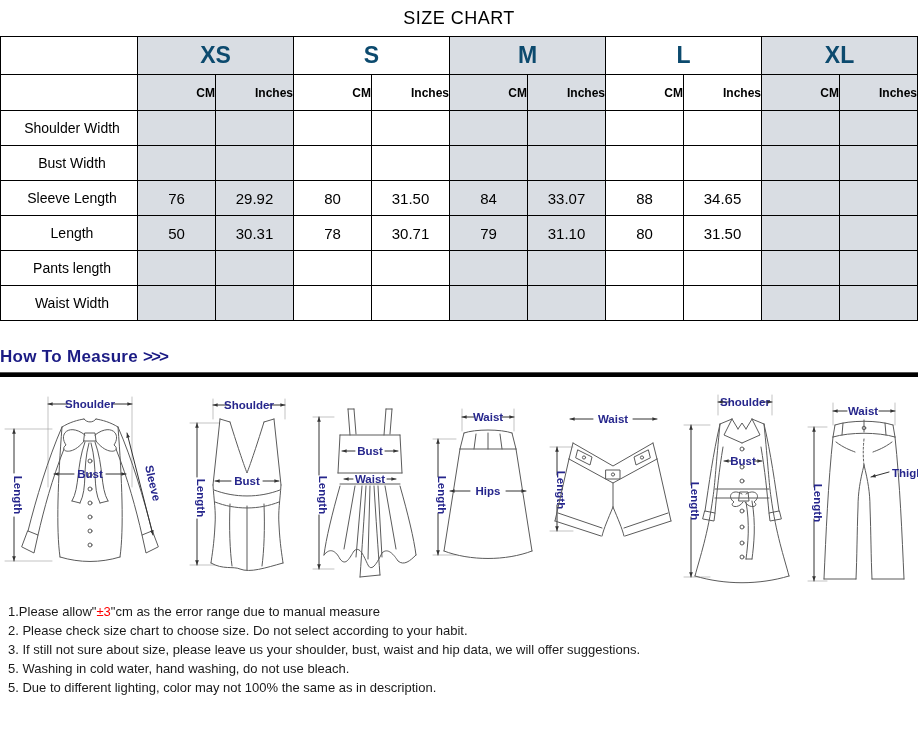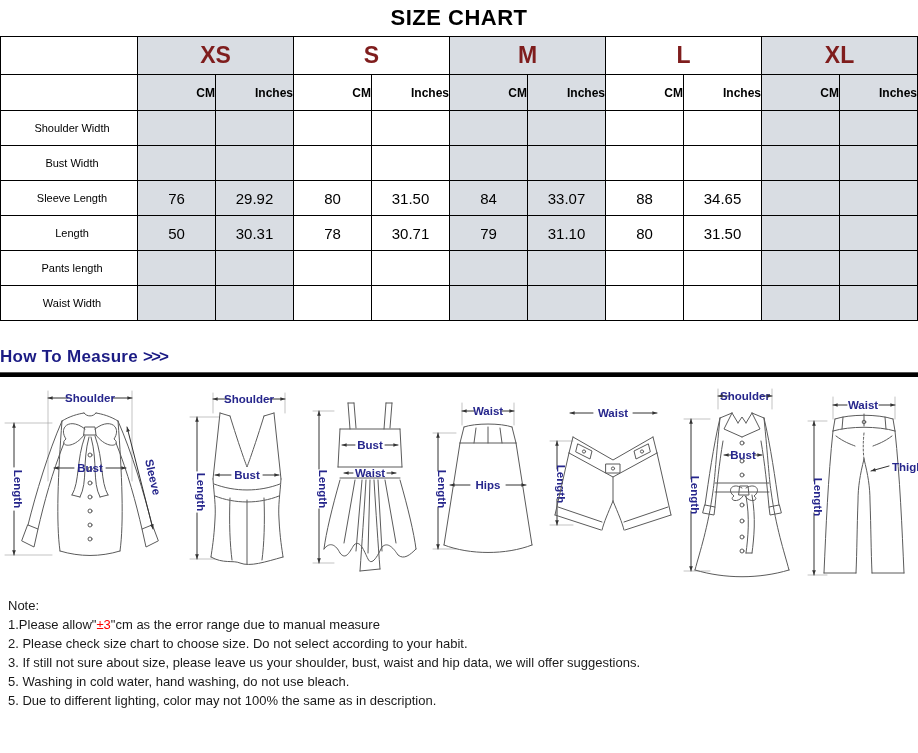--- a/index.html
+++ b/index.html
@@ -2,36 +2,36 @@
 <html><head>
 <meta charset="utf-8">
 <style>
   html,body{margin:0;padding:0;}
   body{
     width:918px;height:753px;background:#fff;color:#000;
     font-family:"Liberation Sans",sans-serif;position:relative;overflow:hidden;
   }
   .title{
     height:36px;display:flex;align-items:center;justify-content:center;
-    font-size:22px;font-weight:bold;letter-spacing:.5px;
+    font-size:18px;font-weight:normal;letter-spacing:.5px;
   }
   table{border-collapse:collapse;table-layout:fixed;width:918px;}
   td{border:1px solid #000;text-align:center;vertical-align:middle;padding:0;overflow:hidden;}
   .shaded{background:#d9dde3;}
-  .sizecell{height:37px;font-size:23px;font-weight:bold;color:#7f1d1d;margin-top:20px;}
+  .sizecell{height:37px;font-size:23px;font-weight:bold;color:#0c4a6e;margin-top:20px;}
   .unitcell{height:35px;font-size:12px;font-weight:bold;text-align:right;}
-  .rowlabel{height:34px;font-size:11px;padding-left:6px;}
+  .rowlabel{height:34px;font-size:14px;padding-left:6px;}
   .val{font-size:15px;}
   .measure-head{
     margin:26px 0 5px 0;font-size:17px;font-weight:bold;color:#1b1b84;
     letter-spacing:.3px;
   }
   .measure-head .arrows{margin-left:5px;letter-spacing:-2px;font-weight:bold;}
   .divider{height:4px;background:#000;border-top:1px solid #555;}
-  .garments{display:flex;height:205px;margin-top:6px;}
+  .garments{display:flex;height:205px;margin-top:12px;}
   .garments svg{display:block;overflow:visible;}
   .garment path,.garment line,.garment circle,.garment polyline{
     fill:none;stroke:#5b5b5b;stroke-width:1;stroke-linecap:round;stroke-linejoin:round;
   }
   .garment .dim{stroke:#333;stroke-width:1;}
   .garment .guide{stroke:#9a9a9a;stroke-width:.6;}
   .garment text{
     font-family:"Liberation Sans",sans-serif;font-size:11.5px;font-weight:bold;
     fill:#26268c;stroke:none;
   }
@@ -452,19 +452,18 @@
   <polygon points="32.64332317788255,23.854602347064912 28,22 32.64332317788255,20.145397652935088" fill="#333"></polygon>
       <polygon points="85.35667682211745,20.145397652935088 90,22 85.35667682211745,23.854602347064912" fill="#333"></polygon>
       <polygon points="7.145397652935087,42.64332317788255 9,38 10.854602347064914,42.64332317788255" fill="#333"></polygon>
       <polygon points="10.854602347064912,187.35667682211744 9,192 7.145397652935086,187.35667682211744" fill="#333"></polygon>
       <polygon points="70.97029798004486,88.54418562050276 66,88 69.97755210413443,84.97030046722521" fill="#333"></polygon>
     </svg>
 
 </div>
 
 <div class="notes">
-  <div>Note:</div>
   <div><span>1.Please allow"</span><span class="red">±3</span><span>"cm as the error range due to manual measure</span></div>
   <div>2. Please check size chart to choose size. Do not select according to your habit.</div>
   <div>3. If still not sure about size, please leave us your shoulder, bust, waist and hip data, we will offer suggestions.</div>
   <div>5. Washing in cold water, hand washing, do not use bleach.</div>
   <div>5. Due to different lighting, color may not 100% the same as in description.</div>
 </div>
 
 </body></html>

